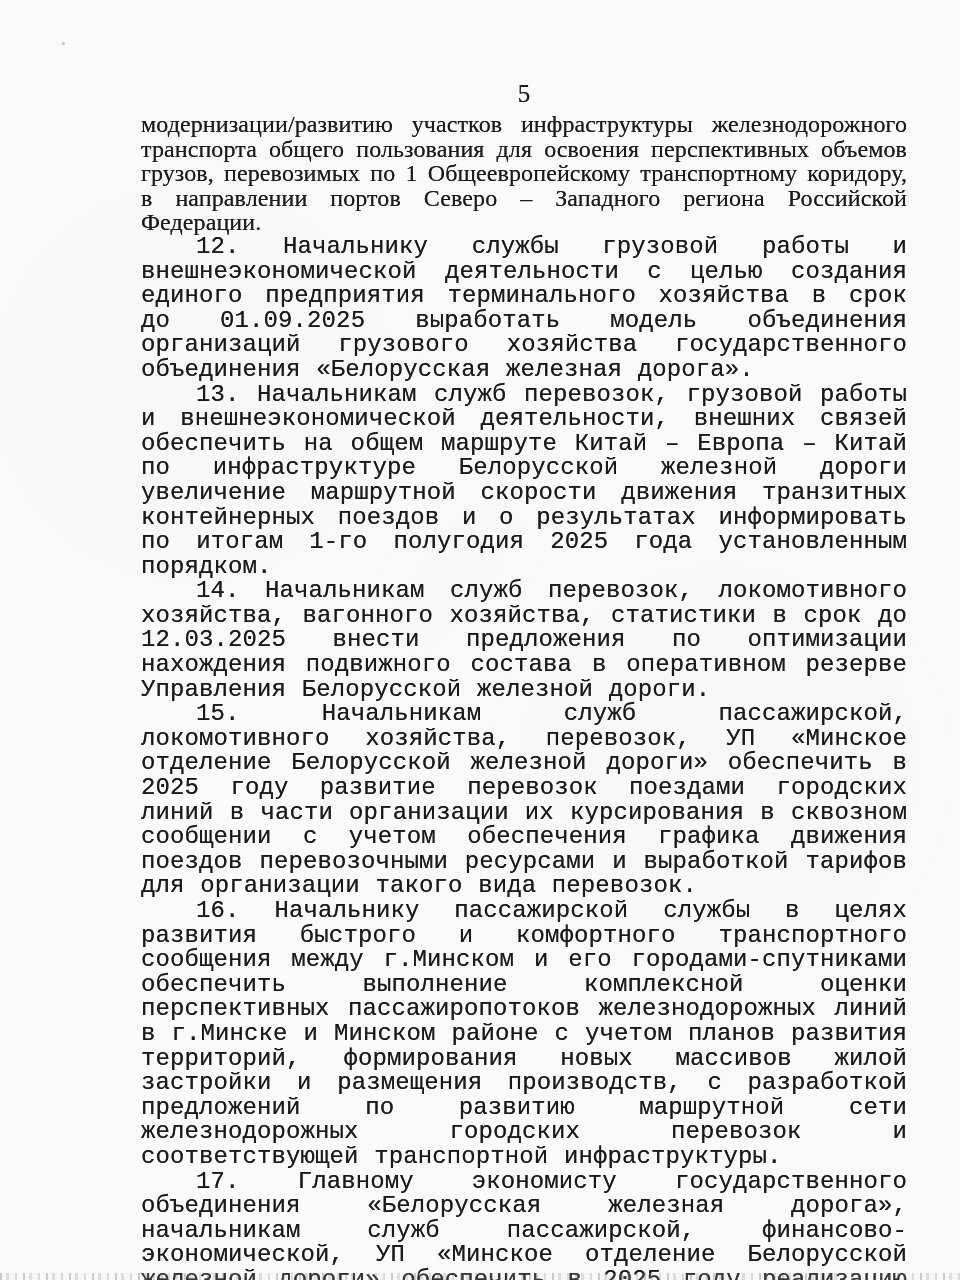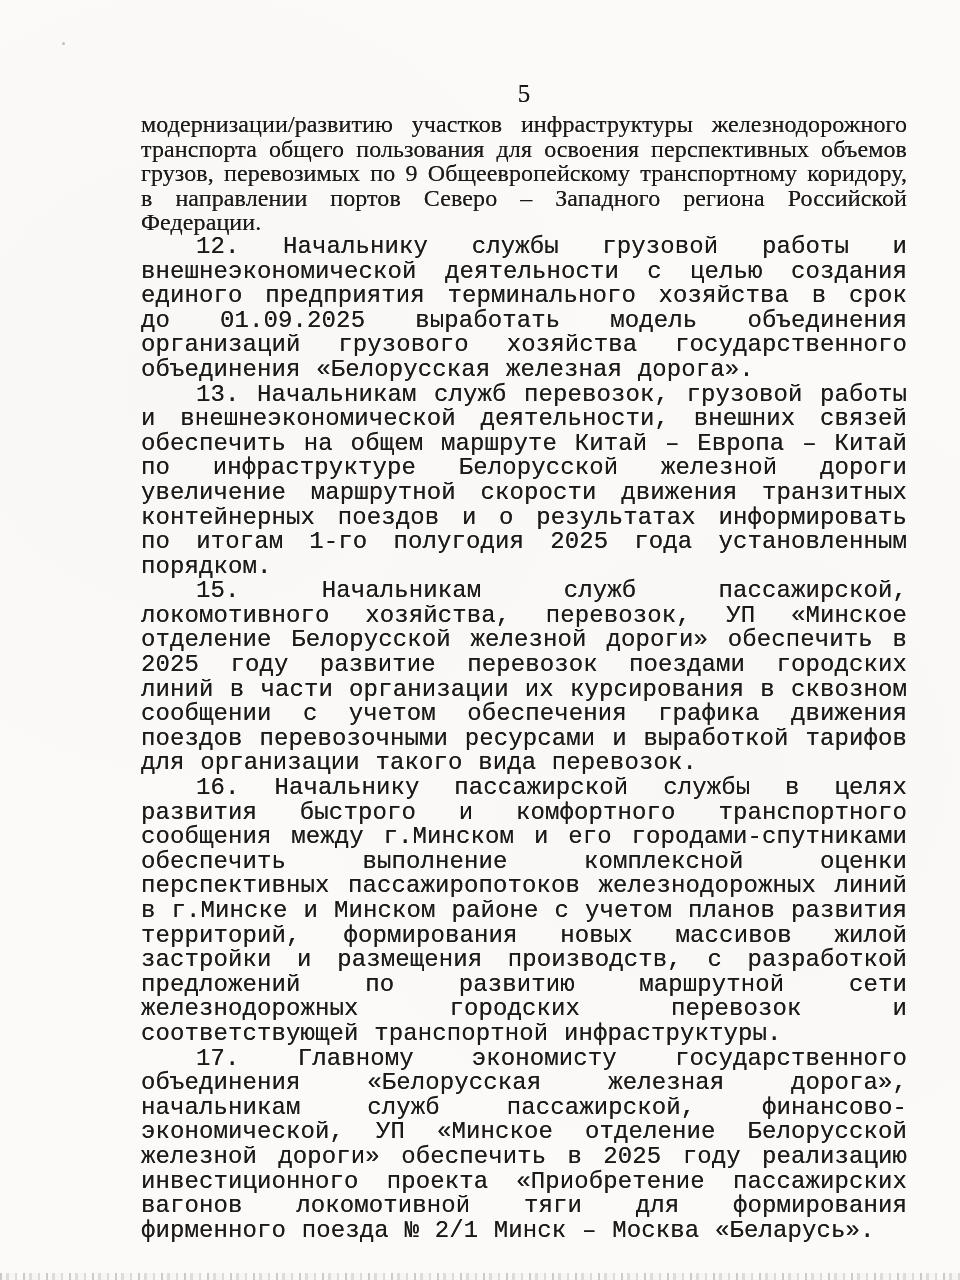--- a/index.html
+++ b/index.html
@@ -66,21 +66,22 @@
     background: rgba(90,90,88,0.35);
   }
 </style>
 </head>
 <body>
 
 <div class="page">
   <div class="speck"></div>
   <div class="pageno">5</div>
   <div class="body-text">
-      <p>модернизации/развитию участков инфраструктуры железнодорожного транспорта общего пользования для освоения перспективных объемов грузов, перевозимых по 9 Общеевропейскому транспортному коридору, в направлении портов Северо – Западного региона Российской Федерации.</p>
+      <p>модернизации/развитию участков инфраструктуры железнодорожного транспорта общего пользования для освоения перспективных объемов грузов, перевозимых по 1 Общеевропейскому транспортному коридору, в направлении портов Северо – Западного региона Российской Федерации.</p>
       <p class="indent">12. Начальнику службы грузовой работы и внешнеэкономической деятельности с целью создания единого предприятия терминального хозяйства в срок до 01.09.2025 выработать модель объединения организаций грузового хозяйства государственного объединения «Белорусская железная дорога».</p>
       <p class="indent">13. Начальникам служб перевозок, грузовой работы и внешнеэкономической деятельности, внешних связей обеспечить на общем маршруте Китай – Европа – Китай по инфраструктуре Белорусской железной дороги увеличение маршрутной скорости движения транзитных контейнерных поездов и о результатах информировать по итогам 1-го полугодия 2025 года установленным порядком.</p>
+      <p class="indent">14. Начальникам служб перевозок, локомотивного хозяйства, вагонного хозяйства, статистики в срок до 12.03.2025 внести предложения по оптимизации нахождения подвижного состава в оперативном резерве Управления Белорусской железной дороги.</p>
       <p class="indent">15. Начальникам служб пассажирской, локомотивного хозяйства, перевозок, УП «Минское отделение Белорусской железной дороги» обеспечить в 2025 году развитие перевозок поездами городских линий в части организации их курсирования в сквозном сообщении с учетом обеспечения графика движения поездов перевозочными ресурсами и выработкой тарифов для организации такого вида перевозок.</p>
       <p class="indent">16. Начальнику пассажирской службы в целях развития быстрого и комфортного транспортного сообщения между г.Минском и его городами-спутниками обеспечить выполнение комплексной оценки перспективных пассажиропотоков железнодорожных линий в г.Минске и Минском районе с учетом планов развития территорий, формирования новых массивов жилой застройки и размещения производств, с разработкой предложений по развитию маршрутной сети железнодорожных городских перевозок и соответствующей транспортной инфраструктуры.</p>
       <p class="indent">17. Главному экономисту государственного объединения «Белорусская железная дорога», начальникам служб пассажирской, финансово-экономической, УП «Минское отделение Белорусской железной дороги» обеспечить в 2025 году реализацию инвестиционного проекта «Приобретение пассажирских вагонов локомотивной тяги для формирования фирменного поезда № 2/1 Минск – Москва «Беларусь».</p>
     </div>
   <div class="scan-strip"></div>
 </div>
 
 </body></html>

